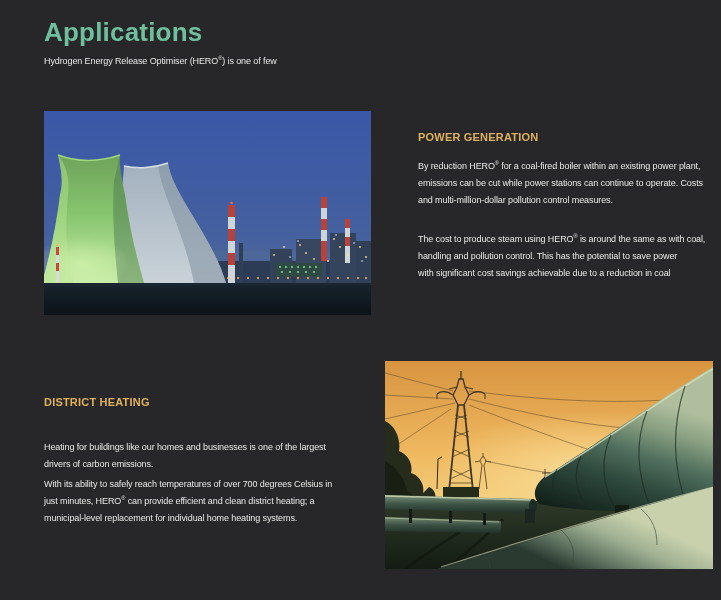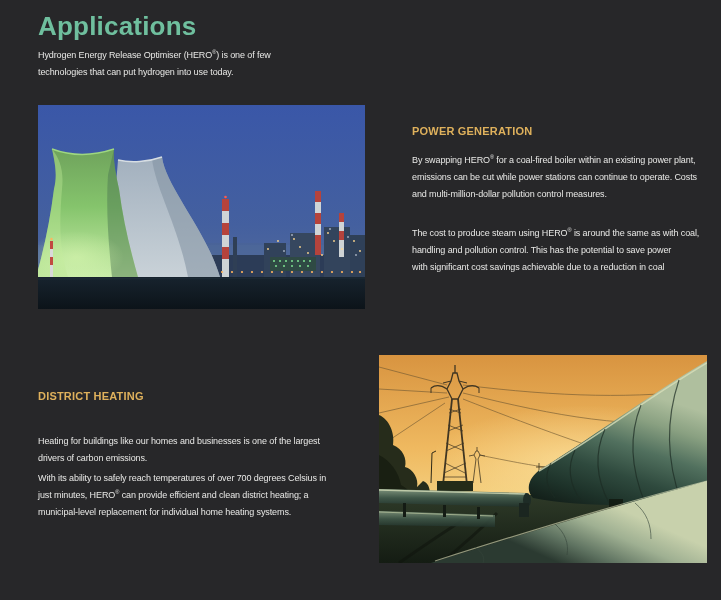--- a/index.html
+++ b/index.html
@@ -3,21 +3,21 @@
 <meta charset="utf-8">
 <style>
   html,body{margin:0;padding:0;}
   body{
     width:721px;height:600px;position:relative;overflow:hidden;
     background:#272729;
     font-family:"Liberation Sans",sans-serif;
     color:#E8E8E6;
   }
   .abs{position:absolute;}
-  h1,h2,p,figure{margin:10px;padding:0;}
+  h1,h2,p,figure{margin:16px;padding:0;}
   #title{
     left:28px;top:2px;
     font-size:26px;font-weight:700;letter-spacing:.2px;
     color:#6FBF9E;line-height:1.1;
   }
   .body-text{font-size:9px;line-height:17px;letter-spacing:-0.1px;color:#E8E8E6;font-weight:400;}
   .ln{display:block;white-space:nowrap;}
   sup{font-size:62%;line-height:0;vertical-align:super;}
   #intro{left:28px;top:37px;width:340px;}
   .sec-heading{
@@ -37,21 +37,20 @@
 </style>
 </head>
 <body>
 
 <main>
 
   <h1 id="title" class="abs">Applications</h1>
 
   <p id="intro" class="abs body-text">
     <span class="ln"><span>Hydrogen Energy Release Optimiser (HERO</span><sup>®</sup><span>) is one of few</span></span>
-    <span class="ln">technologies that can put hydrogen into use today.</span>
   </p>
 
   <figure id="img-power" class="abs photo" aria-label="Power plant with cooling towers lit green and blue at dusk">
     <svg width="327" height="204" viewBox="0 0 327 204" xmlns="http://www.w3.org/2000/svg">
       <defs>
         <linearGradient id="sky1" x1="0" y1="0" x2="0" y2="1">
           <stop offset="0" stop-color="#3A57A8"></stop>
             <stop offset="0.7" stop-color="#44609F"></stop>
             <stop offset="1" stop-color="#52699B"></stop>
         </linearGradient>
@@ -206,21 +205,21 @@
       <rect x="0" y="172" width="327" height="32" fill="url(#field1)"></rect>
       <path d="M0,174 L327,173" stroke="#1E2C38" stroke-width="1.5" opacity="0.7"></path>
     </svg>
   </figure>
 
   <section class="abs" id="pg-heading">
     <h2 class="sec-heading">POWER GENERATION</h2>
   </section>
 
   <p id="pg-p1" class="abs body-text">
-    <span class="ln"><span>By swapping HERO</span><sup>®</sup><span> for a coal-fired boiler within an existing power plant,</span></span>
+    <span class="ln"><span>By reduction HERO</span><sup>®</sup><span> for a coal-fired boiler within an existing power plant,</span></span>
     <span class="ln">emissions can be cut while power stations can continue to operate. Costs</span>
     <span class="ln">and multi-million-dollar pollution control measures.</span>
   </p>
 
   <p id="pg-p2" class="abs body-text">
     <span class="ln"><span>The cost to produce steam using HERO</span><sup>®</sup><span> is around the same as with coal,</span></span>
     <span class="ln">handling and pollution control. This has the potential to save power</span>
     <span class="ln">with significant cost savings achievable due to a reduction in coal</span>
   </p>
 

